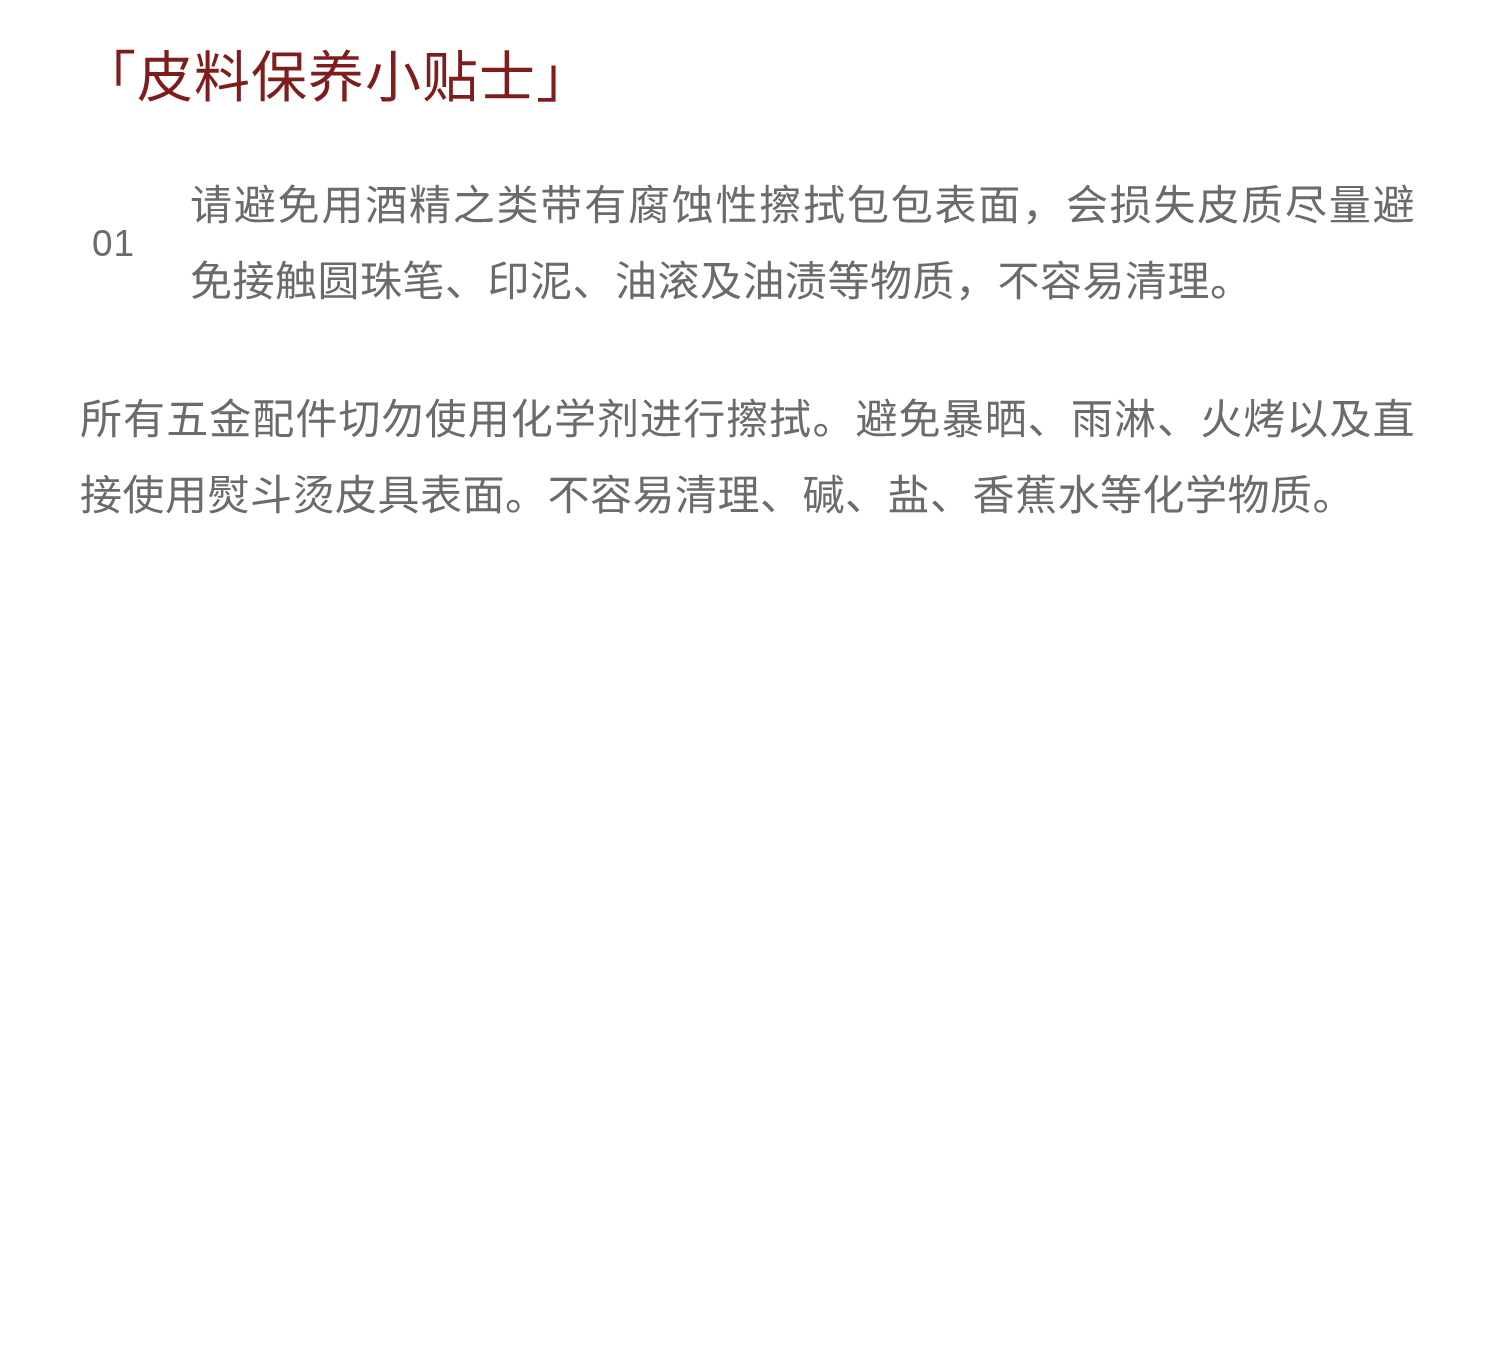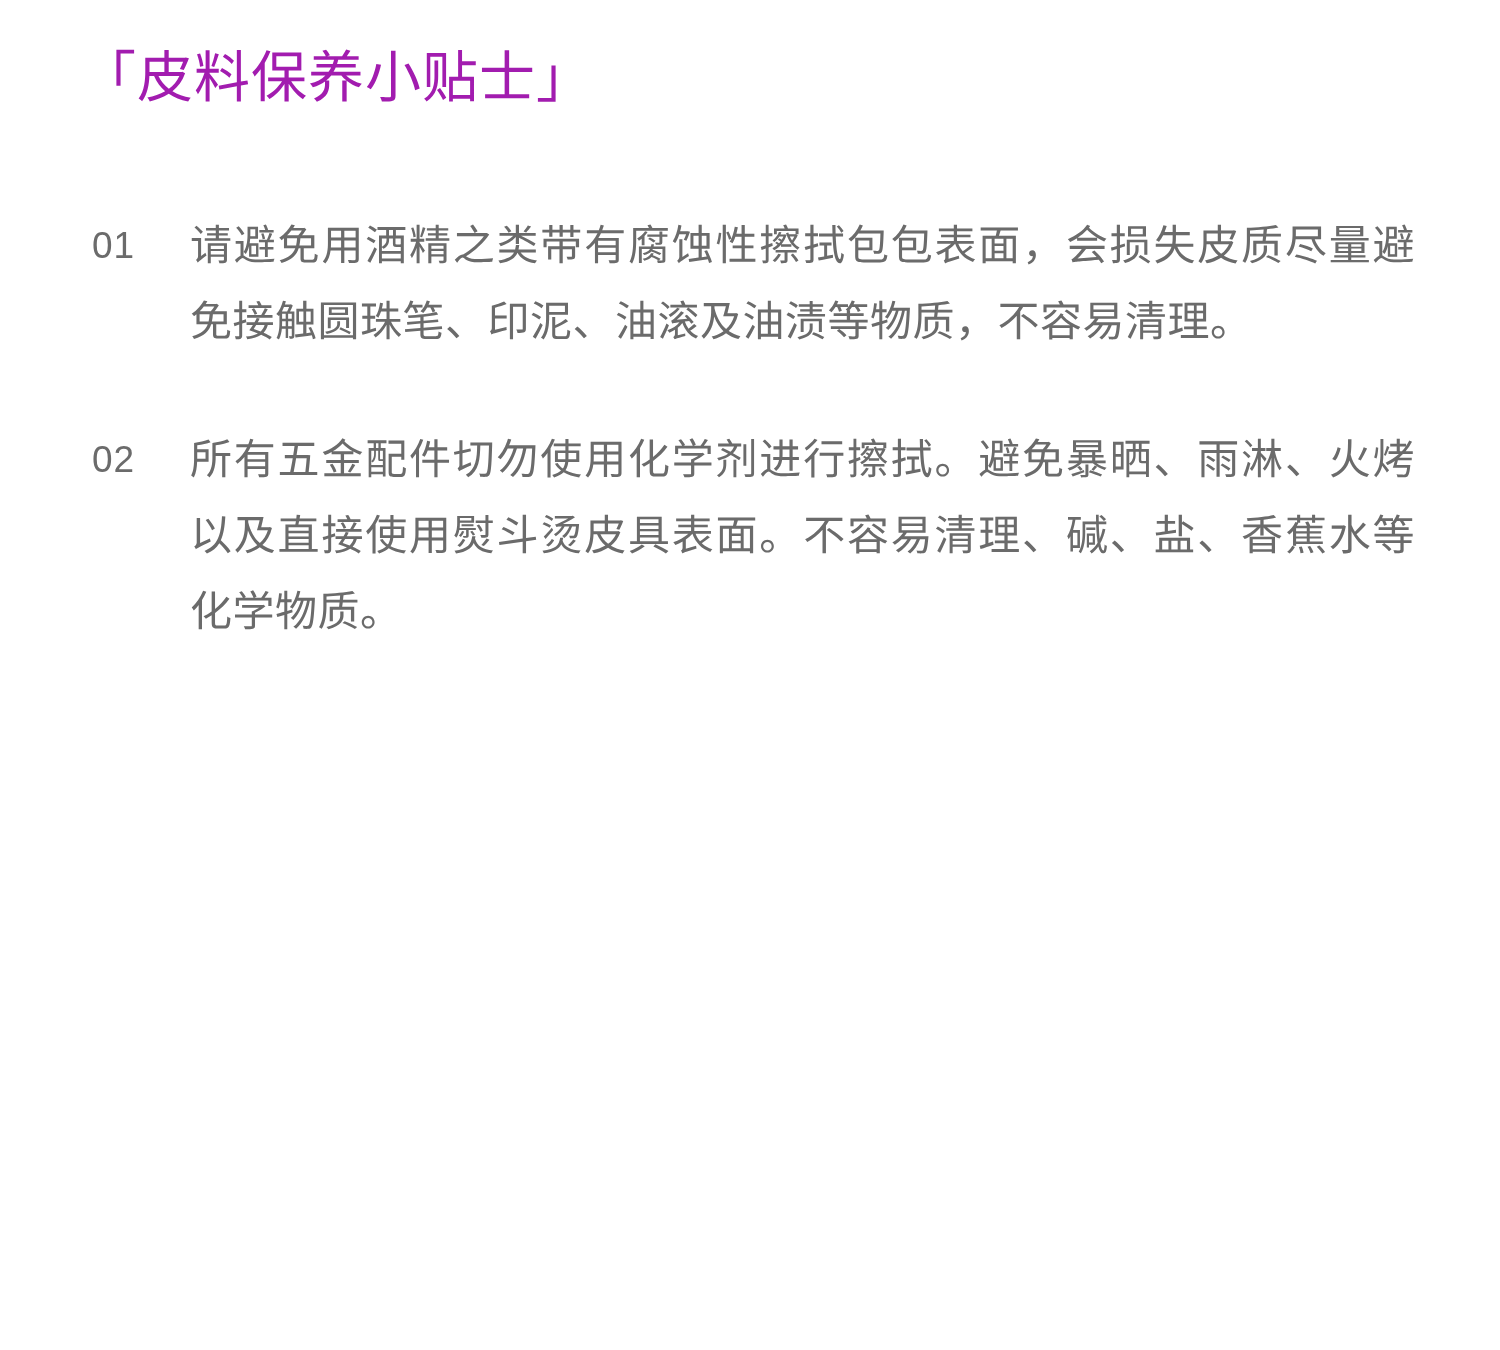--- a/index.html
+++ b/index.html
@@ -18,33 +18,33 @@
     position: relative;
     width: 1500px;
     height: 1350px;
     box-sizing: border-box;
     padding: 40px 85px 0 80px;
   }
   .doc-title {
     font-size: 56px;
     line-height: 1.35;
     font-weight: 400;
-    color: #a21caf;
+    color: #7f1d1d;
     letter-spacing: 1px;
-    margin: 0 0 92px 0;
+    margin: 0 0 52px 0;
     white-space: nowrap;
   }
   .tips-list {
     margin: 0;
     padding: 0;
     list-style: none;
   }
   .tip-item {
     display: flex;
-    align-items: flex-start;
+    align-items: center;
     margin-bottom: 62px;
   }
   .tip-item:last-child {
     margin-bottom: 0;
   }
   .tip-index {
     flex: 0 0 auto;
     width: 110px;
     font-size: 37px;
     line-height: 76px;
@@ -70,17 +70,16 @@
 
 <div class="page">
   <h1 class="doc-title">「皮料保养小贴士」</h1>
 
   <ul class="tips-list">
     <li class="tip-item">
       <span class="tip-index">01</span>
       <span class="tip-text">请避免用酒精之类带有腐蚀性擦拭包包表面，会损失皮质尽量避免接触圆珠笔、印泥、油滚及油渍等物质，不容易清理。</span>
     </li>
     <li class="tip-item">
-      <span class="tip-index">02</span>
       <span class="tip-text">所有五金配件切勿使用化学剂进行擦拭。避免暴晒、雨淋、火烤以及直接使用熨斗烫皮具表面。不容易清理、碱、盐、香蕉水等化学物质。</span>
     </li>
   </ul>
 </div>
 
 </body></html>

